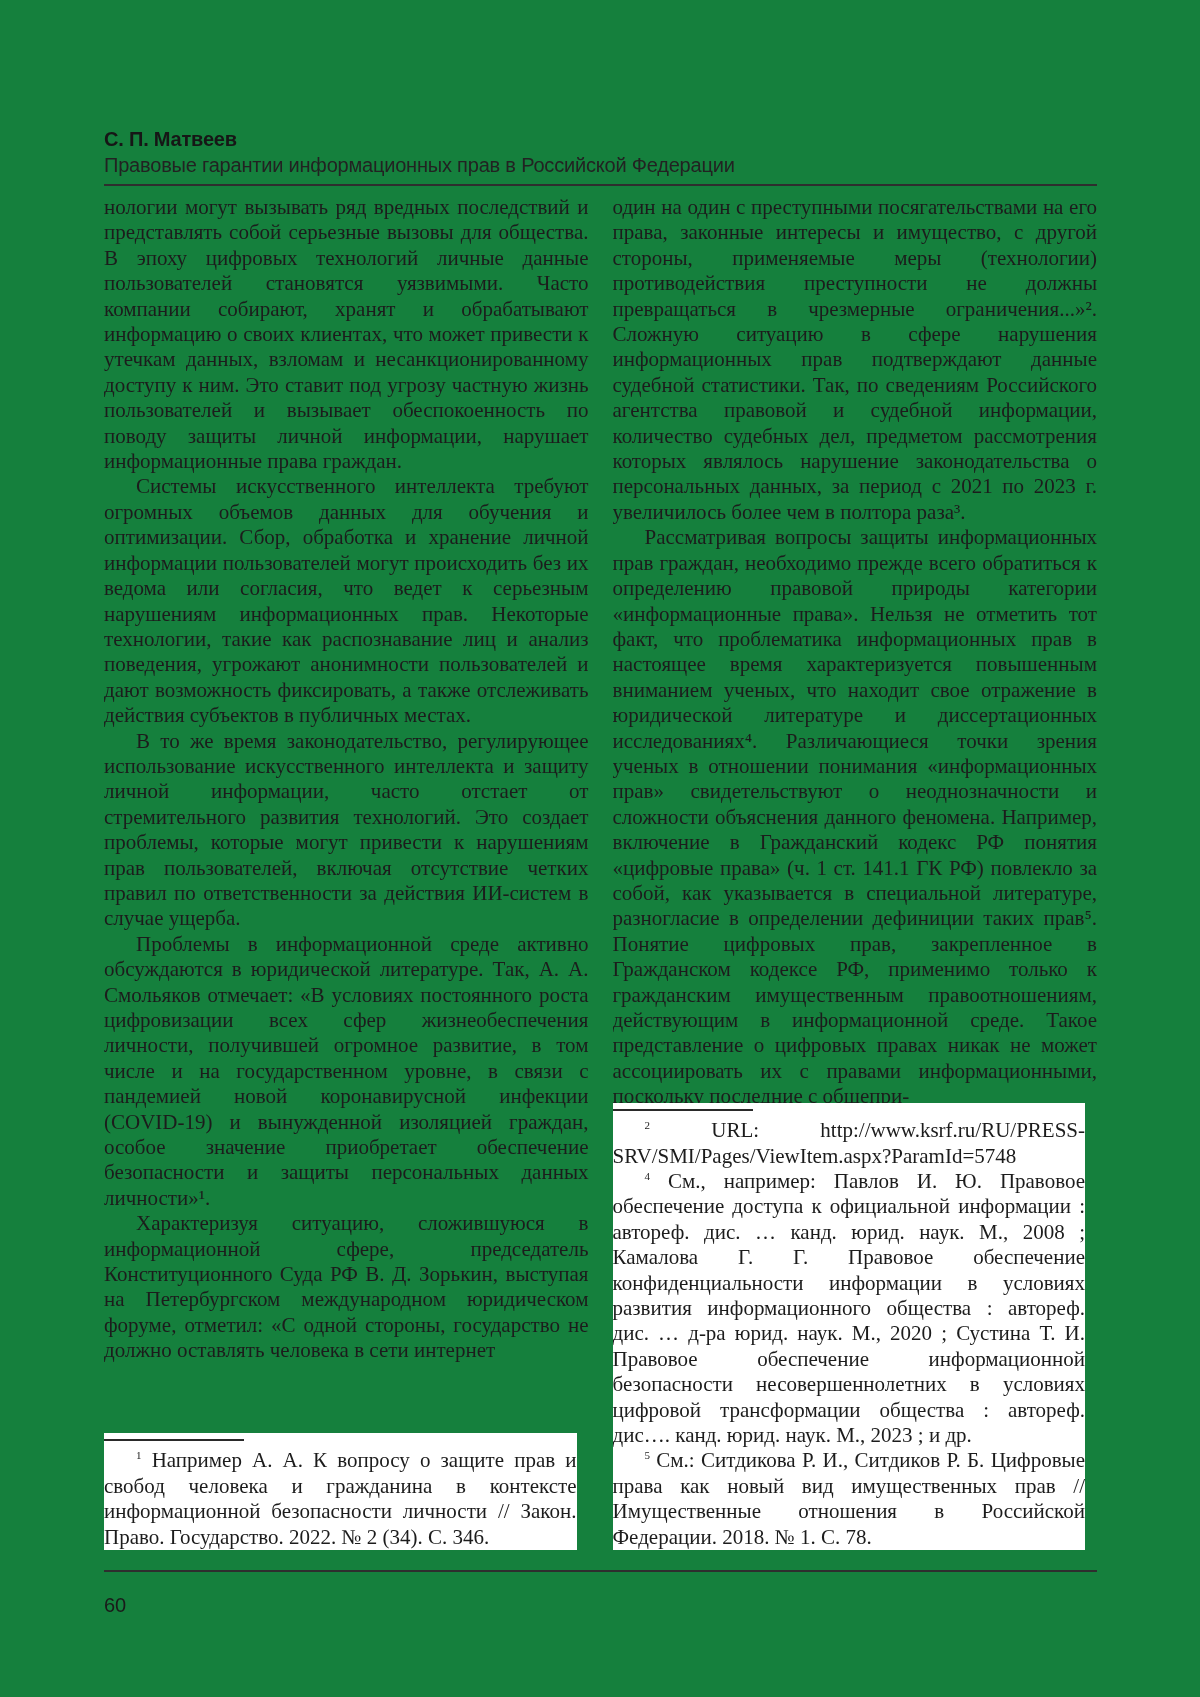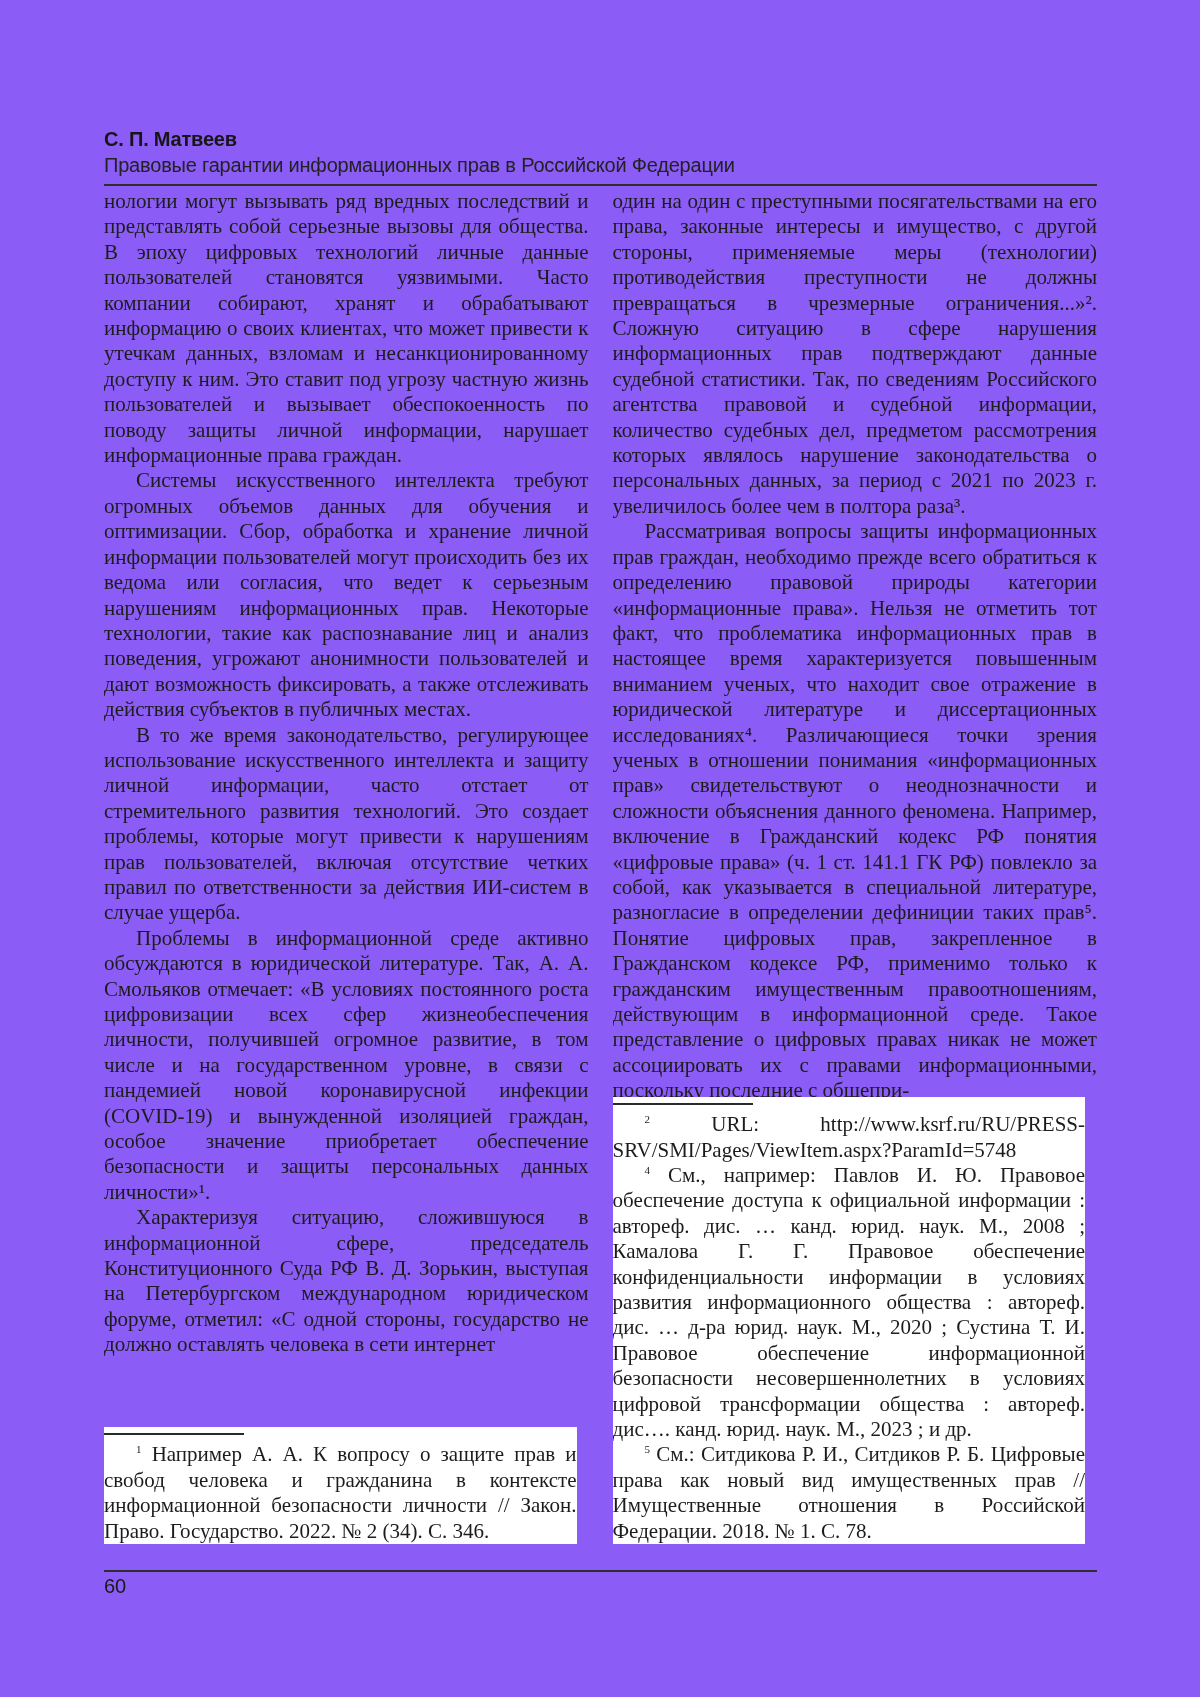--- a/index.html
+++ b/index.html
@@ -1,21 +1,21 @@
 <!DOCTYPE html>
 <html lang="ru"><head>
 <meta charset="utf-8">
 <style>
   * { margin: 0; padding: 0; box-sizing: border-box; }
   html, body { background: #e8e8e8; }
   .page {
     position: relative;
     width: 1200px;
     height: 1697px;
-    background: #8b5cf6;
+    background: #15803d;
     margin: 0 auto;
     overflow: hidden;
     color: #1c1c1c;
   }
   .content {
     position: absolute;
     left: 104px;
     top: 126px;
     width: 993px;
   }
@@ -33,21 +33,21 @@
     font-weight: normal;
     letter-spacing: -0.2px;
     line-height: 27px;
     color: #222222;
   }
   .hdr-rule {
     border-top: 2px solid #2e2e2e;
     margin-top: 5px;
   }
   .columns {
-    margin-top: 3px;
+    margin-top: 9px;
     display: flex;
     gap: 24px;
     height: 1355px;
     position: relative;
   }
   .col {
     flex: 1 1 0;
     position: relative;
     overflow: hidden;
   }
@@ -86,21 +86,21 @@
     font-size: 11px;
     line-height: 0;
   }
   .it { }
   .footer {
     position: absolute;
     left: 104px;
     top: 1570px;
     width: 993px;
     border-top: 2px solid #2e2e2e;
-    padding-top: 3px;
+    padding-top: 22px;
     display: flex;
     justify-content: space-between;
     align-items: baseline;
     font-family: "Liberation Sans", sans-serif;
     font-size: 20px;
     letter-spacing: -0.2px;
     color: #1a1a1a;
   }
 </style>
 </head>

